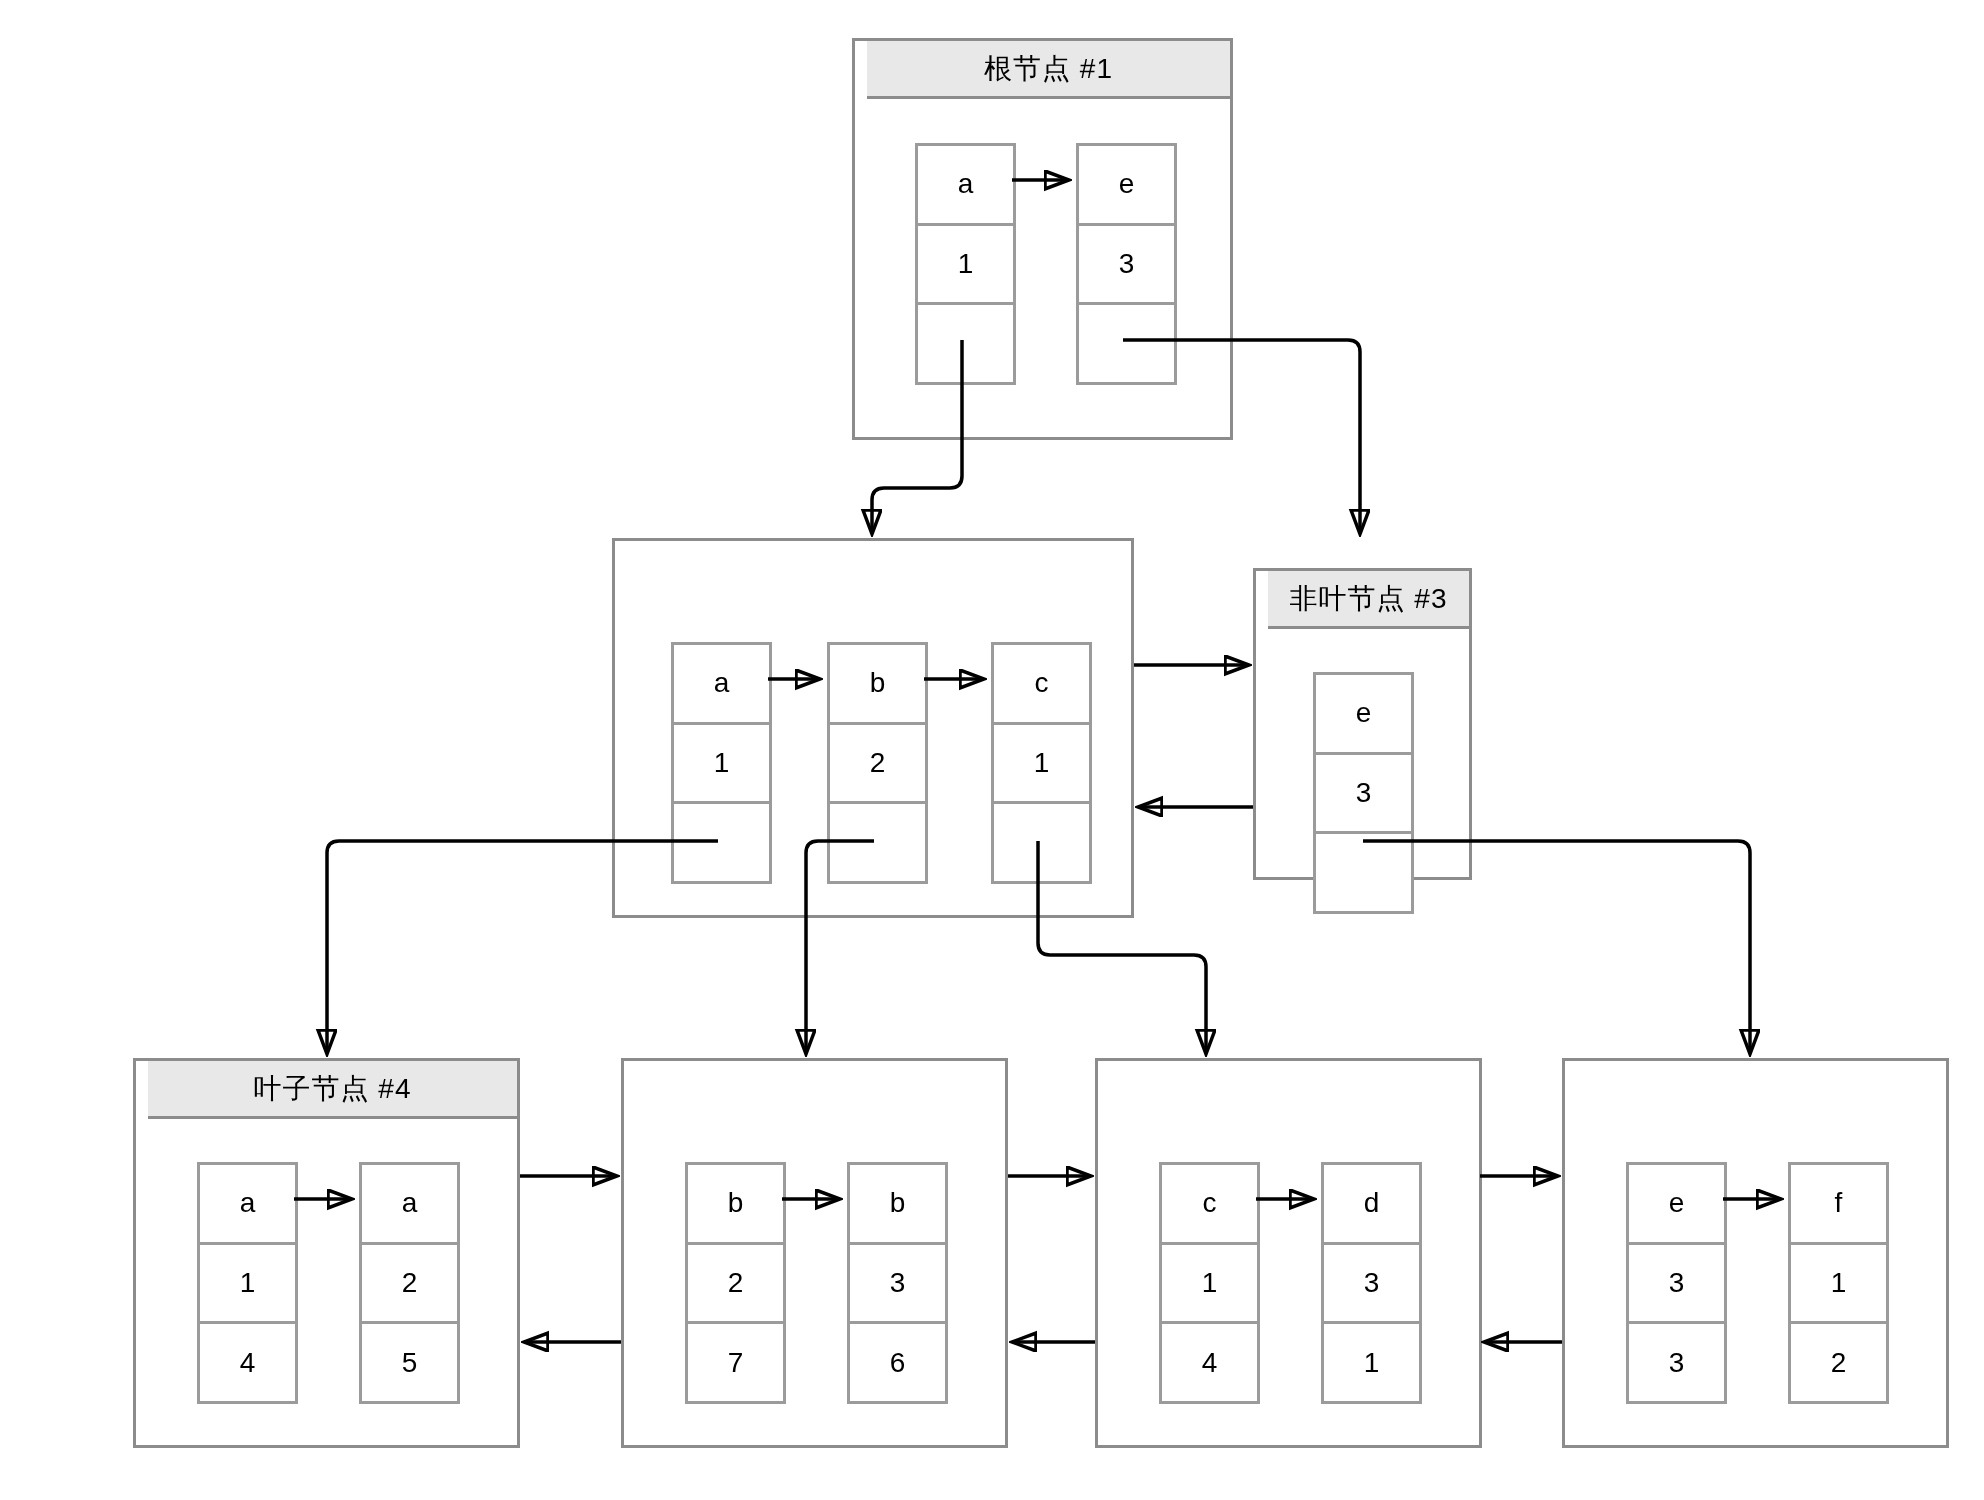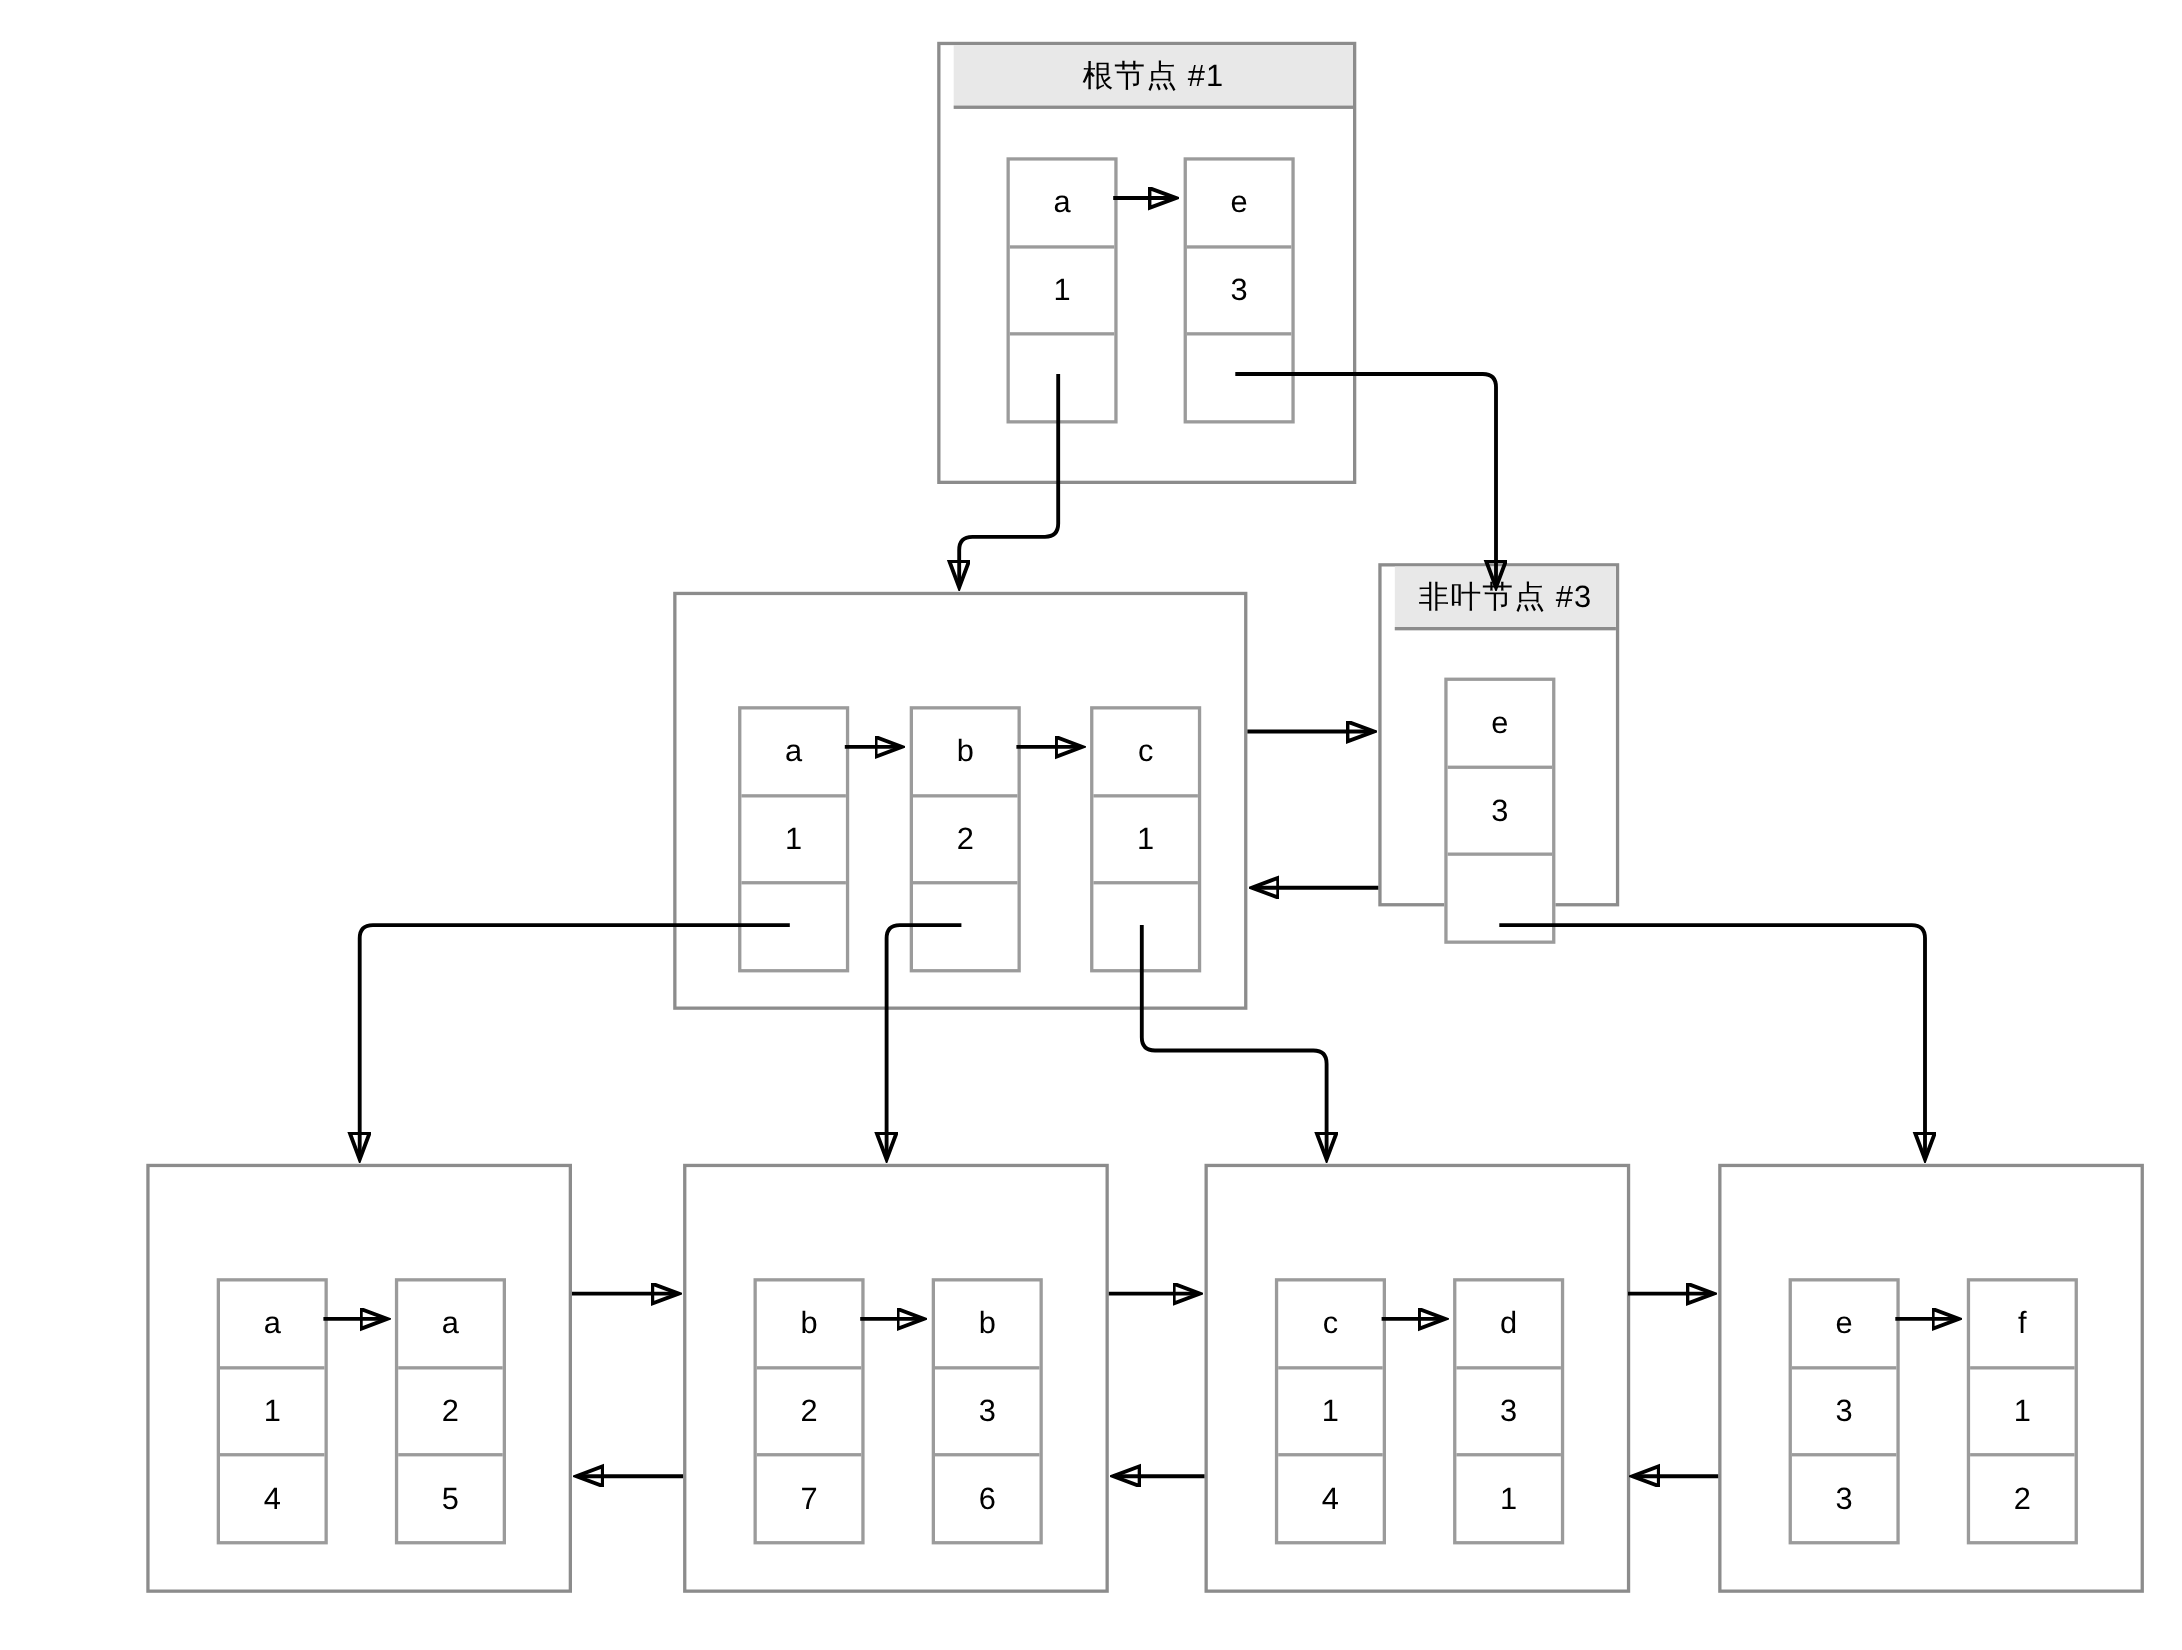--- a/index.html
+++ b/index.html
@@ -79,30 +79,31 @@
       <div class="row">2</div>
       <div class="row"></div>
     </div>
     <div class="cell" style="left:376px;top:101px">
       <div class="row">c</div>
       <div class="row">1</div>
       <div class="row"></div>
     </div>
   </div>
 
-  <div class="node" style="left:1253px;top:512px;width:219px;height:312px">
+  <div class="node" style="left:1253px;top:568px;width:219px;height:312px">
     <div class="ntitle">非叶节点 #3</div>
     <div class="cell" style="left:57px;top:101px">
       <div class="row">e</div>
       <div class="row">3</div>
       <div class="row"></div>
     </div>
   </div>
 
   <div class="node" style="left:133px;top:1058px;width:387px;height:390px">
+    <div class="ntitle">叶子节点 #4</div>
     <div class="cell" style="left:61px;top:101px">
       <div class="row">a</div>
       <div class="row">1</div>
       <div class="row">4</div>
     </div>
     <div class="cell" style="left:223px;top:101px">
       <div class="row">a</div>
       <div class="row">2</div>
       <div class="row">5</div>
     </div>

